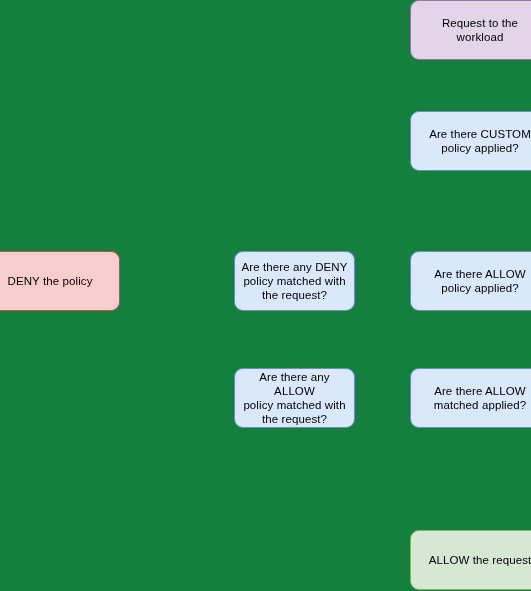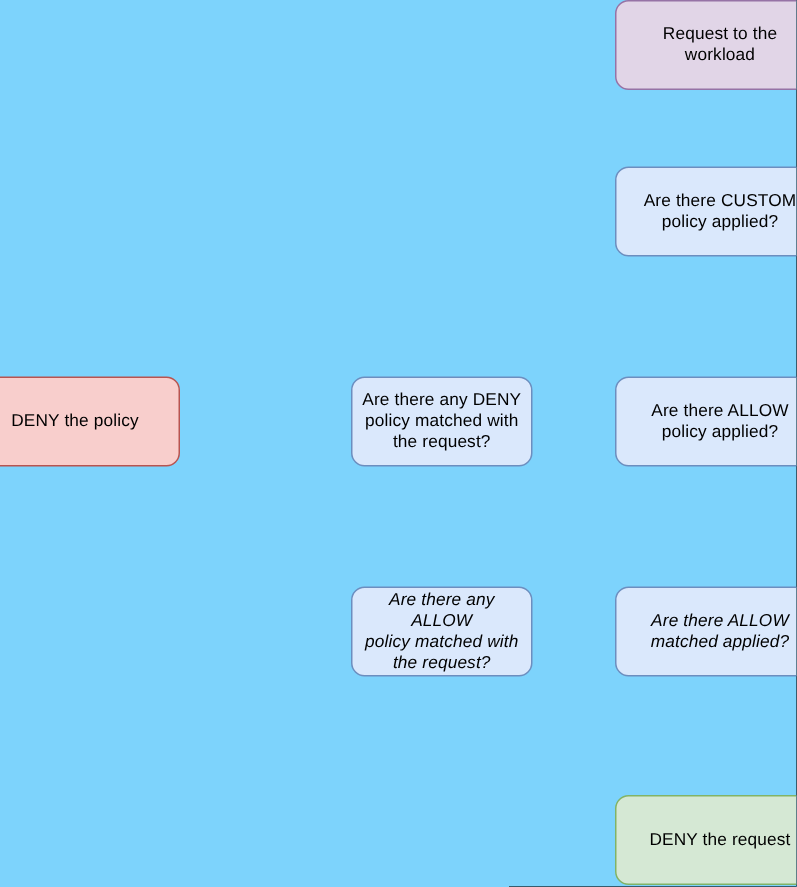--- a/index.html
+++ b/index.html
@@ -5,21 +5,21 @@
 <style>
   html, body {
     margin: 0;
     padding: 0;
     background: #000000;
   }
   #canvas {
     position: relative;
     width: 531px;
     height: 591px;
-    background: #7dd3fc;
+    background: #15803d;
     overflow: hidden;
     font-family: "Liberation Sans", "DejaVu Sans", sans-serif;
   }
   .node {
     position: absolute;
     box-sizing: border-box;
     border-radius: 9px;
     border-style: solid;
     border-width: 1px;
     display: flex;
@@ -64,21 +64,21 @@
   
   .col-left {
     left: -20px;
     width: 140px;
     height: 60px;
   }
 
   .row-0 { top: 0px; }
   .row-1 { top: 111px; }
   .row-2 { top: 251px; }
-  .row-3 { top: 391px; font-style: italic; }
+  .row-3 { top: 368px; }
   .row-4 { top: 530px; }
 </style>
 </head>
 <body>
 
 <div id="canvas">
 
   <div class="node theme-purple col-right row-0">
     <span class="node-label">Request to the
 workload</span>
@@ -110,16 +110,16 @@
 matched applied?</span>
   </div>
 
   <div class="node theme-blue col-mid wide row-3">
     <span class="node-label">Are there any ALLOW
 policy matched with
 the request?</span>
   </div>
 
   <div class="node theme-green col-right row-4">
-    <span class="node-label">DENY the request</span>
+    <span class="node-label">ALLOW the request</span>
   </div>
 
 </div>
 
 </body></html>

